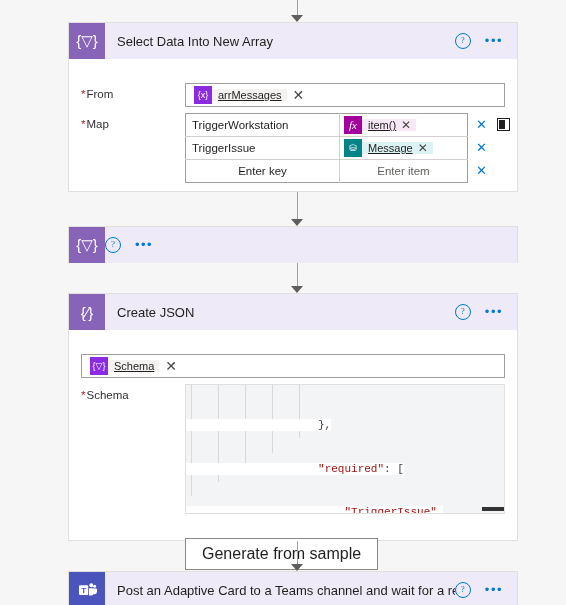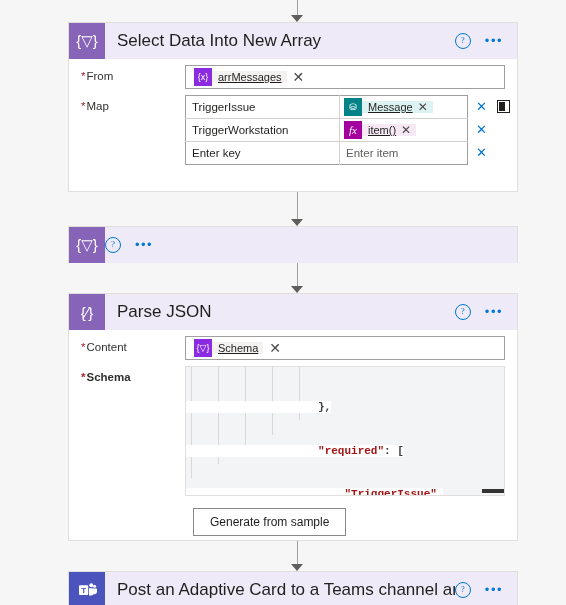--- a/index.html
+++ b/index.html
@@ -72,21 +72,21 @@
     color: #ffffff;
     font-size: 15px;
     font-family: "Liberation Sans", sans-serif;
   }
   .card-icon.purple { background: #8764b8; }
   .card-icon.teams  { background: #4b53bc; }
 
   .card-title {
     flex: 1 1 auto;
     padding-left: 12px;
-    font-size: 17px;
+    font-size: 13px;
     color: #201f1e;
     white-space: nowrap;
     overflow: hidden;
   }
   .hdr-icons {
     display: flex;
     align-items: center;
     gap: 14px;
     padding-right: 14px;
     flex: 0 0 auto;
@@ -102,21 +102,21 @@
     font-family: "Liberation Serif", serif;
   }
   .ellipsis {
     color: #0078d4;
     letter-spacing: 1.5px;
     font-size: 13px;
     line-height: 8px;
   }
 
   .card-body {
-    padding: 6px 12px 12px 12px;
+    padding: 24px 12px 12px 12px;
   }
 
   
   .field-row {
     display: flex;
     align-items: flex-start;
     margin-bottom: 6px;
   }
   .field-label {
     width: 104px;
@@ -191,21 +191,21 @@
     flex: 0 0 283px;
     background: #fff;
   }
   .map-table tr { height: 23px; }
   .map-table td {
     border-bottom: 1px solid #d2d0ce;
     padding: 0 6px;
     font-size: 11.5px;
     vertical-align: middle;
   }
-  .map-table tr:last-child td { border-bottom: none; }
+  .map-table tr:last-child td { border-bottom: none; text-align: center; }
   .map-table td.key {
     width: 141px;
     border-right: 1px solid #d2d0ce;
     color: #201f1e;
   }
   .map-table td.val { padding-left: 4px; }
   .placeholder { color: #605e5c; }
 
   .row-actions {
     width: 50px;
@@ -277,26 +277,26 @@
   }
   .hscroll .thumb {
     position: absolute;
     height: 4px;
     background: #333333;
     bottom: 2px;
   }
 
   .gen-btn {
     margin-top: 12px;
-    margin-left: 8px;
+    margin-left: 0;
     display: inline-block;
     border: 1px solid #8a8886;
     background: #ffffff;
     color: #201f1e;
-    font-size: 12px;
+    font-size: 16px;
     padding: 6px 16px;
     font-family: "Liberation Sans", sans-serif;
     cursor: pointer;
   }
   .gen-row { display: flex; }
   .gen-spacer { width: 104px; flex: 0 0 104px; }
 </style>
 </head>
 <body>
 
@@ -337,38 +337,38 @@
 
       <div class="field-row">
         <div class="field-label">
           <span class="req">*</span><span>Map</span>
         </div>
         <div class="field-control">
           <div class="map-wrap">
             <table class="map-table">
               <tbody>
                   <tr>
+                <td class="key">TriggerWorkstation</td>
+                <td class="val">
+                  <span class="chip expr">
+                    <span class="chip-icon">fx</span>
+                    <span class="chip-body">
+                      <span class="chip-text">item()</span>
+                      <span class="chip-x">✕</span>
+                    </span>
+                  </span>
+                </td>
+              </tr>
+              <tr>
                 <td class="key">TriggerIssue</td>
                 <td class="val">
                   <span class="chip dyn">
                     <span class="chip-icon">⛁</span>
                     <span class="chip-body">
                       <span class="chip-text">Message</span>
-                      <span class="chip-x">✕</span>
-                    </span>
-                  </span>
-                </td>
-              </tr>
-              <tr>
-                <td class="key">TriggerWorkstation</td>
-                <td class="val">
-                  <span class="chip expr">
-                    <span class="chip-icon">fx</span>
-                    <span class="chip-body">
-                      <span class="chip-text">item()</span>
                       <span class="chip-x">✕</span>
                     </span>
                   </span>
                 </td>
               </tr>
               <tr>
                 <td class="key placeholder">Enter key</td>
                 <td class="val placeholder" style="padding-left:6px;">Enter item</td>
               </tr>
             </tbody>
@@ -408,46 +408,43 @@
   </div>
 
   <div class="connector" style="top:263px;height:30px;">
     <div class="line"></div>
     <div class="head"></div>
   </div>
 
   <div class="card" style="top:293px;height:248px;">
     <div class="card-header">
       <div class="card-icon purple">{∕}</div>
-      <div class="card-title">Parse JSON</div>
+      <div class="card-title">Create JSON</div>
       <div class="hdr-icons">
         <div class="help-icon">?</div>
         <div class="ellipsis">•••</div>
       </div>
     </div>
     <div class="card-body">
 
       <div class="field-row">
-        <div class="field-label">
-          <span class="req">*</span><span>Content</span>
-        </div>
         <div class="field-control">
           <div class="token-input">
             <span class="chip var">
               <span class="chip-icon">{▽}</span>
               <span class="chip-body">
                 <span class="chip-text">Schema</span>
               </span>
             </span>
             <span class="bare-x">✕</span>
           </div>
         </div>
       </div>
 
-      <div class="field-row" style="margin-bottom:0;font-weight:bold;">
+      <div class="field-row" style="margin-bottom:12px;">
         <div class="field-label">
           <span class="req">*</span><span>Schema</span>
         </div>
         <div class="field-control">
           <div class="schema-editor">
             <div class="guides">
               <div class="guide" style="left:5px;  bottom:17px;"></div>
               <div class="guide" style="left:32px; bottom:31px;"></div>
               <div class="guide" style="left:59px; bottom:46px;"></div>
               <div class="guide" style="left:86px; bottom:60px;"></div>

